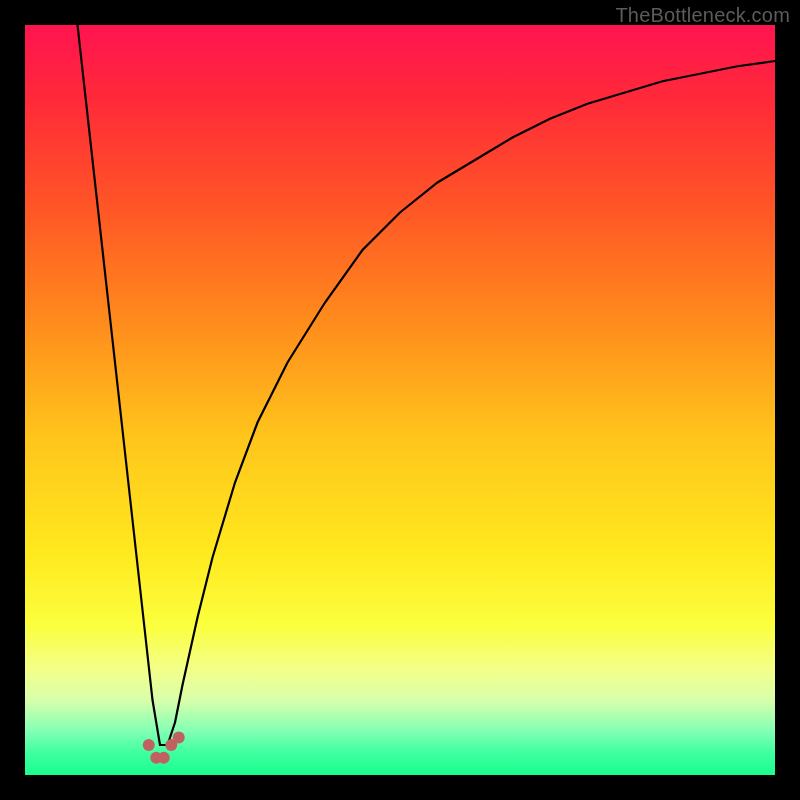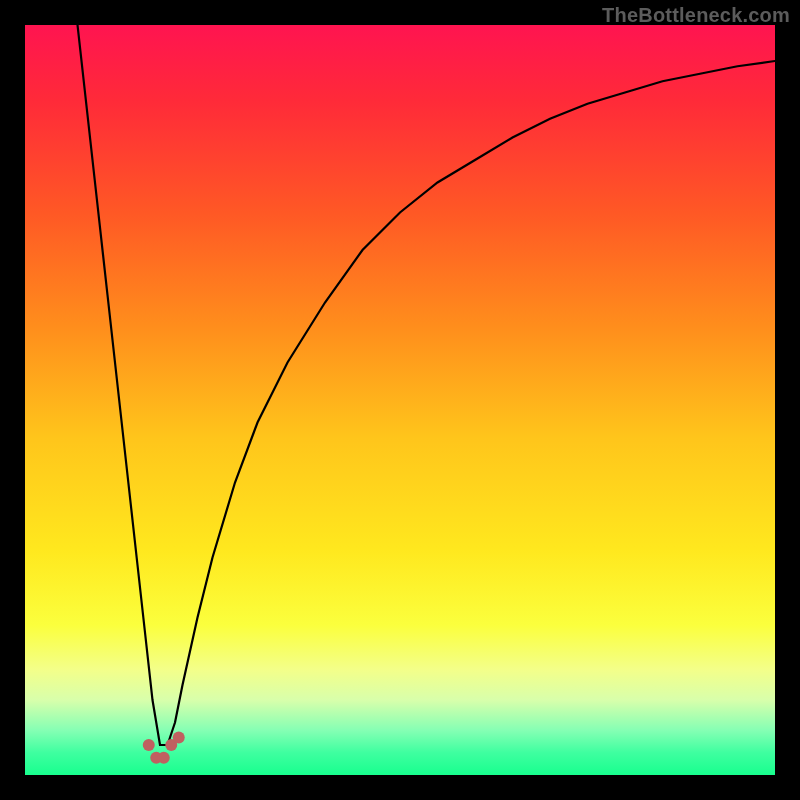--- a/index.html
+++ b/index.html
@@ -38,21 +38,21 @@
     top: 0;
     width: 750px;
     height: 750px;
   }
   .watermark {
     position: absolute;
     top: 4px;
     right: 10px;
     color: #5c5c5c;
     font-size: 20px;
-    font-weight: 700;
+    font-weight: 400;
     letter-spacing: 0.2px;
     user-select: none;
     margin-left: 6px;
   }
 </style>
 </head>
 <body>
 
 <div class="frame">
 

